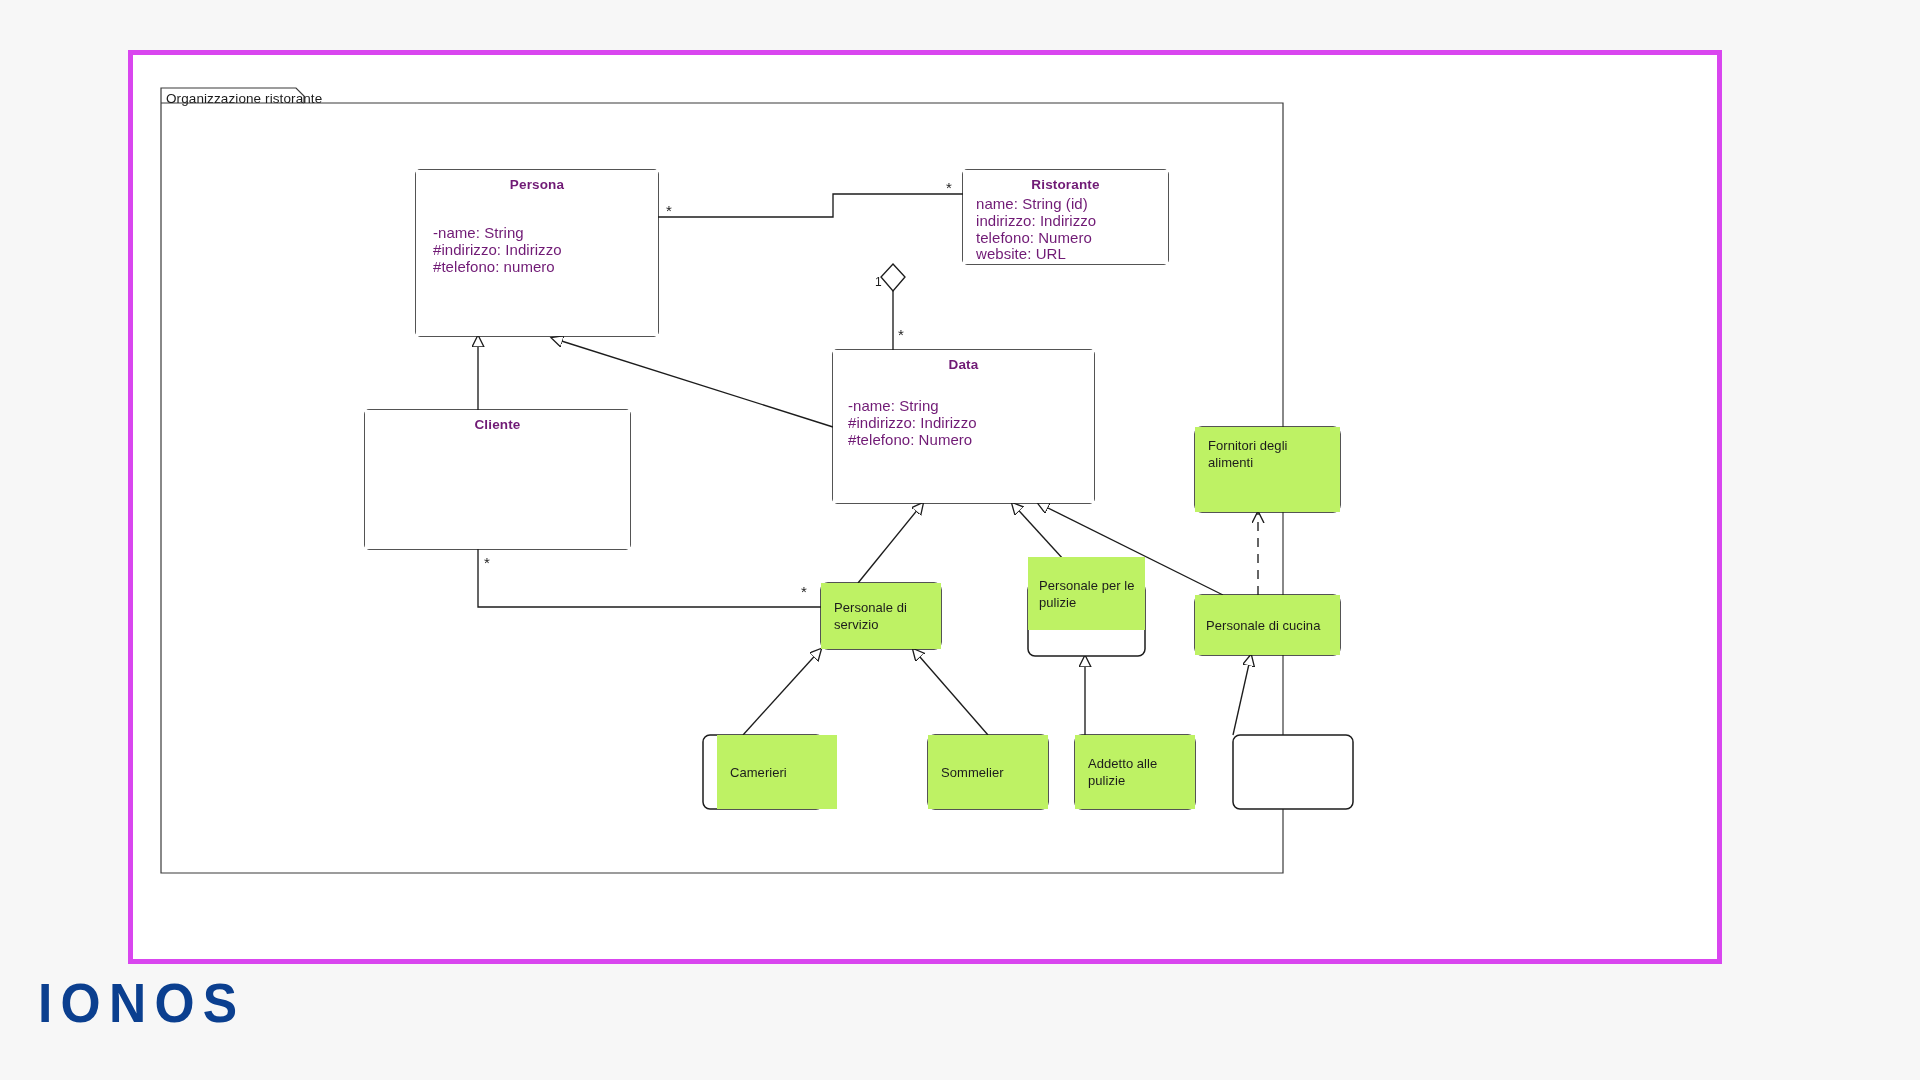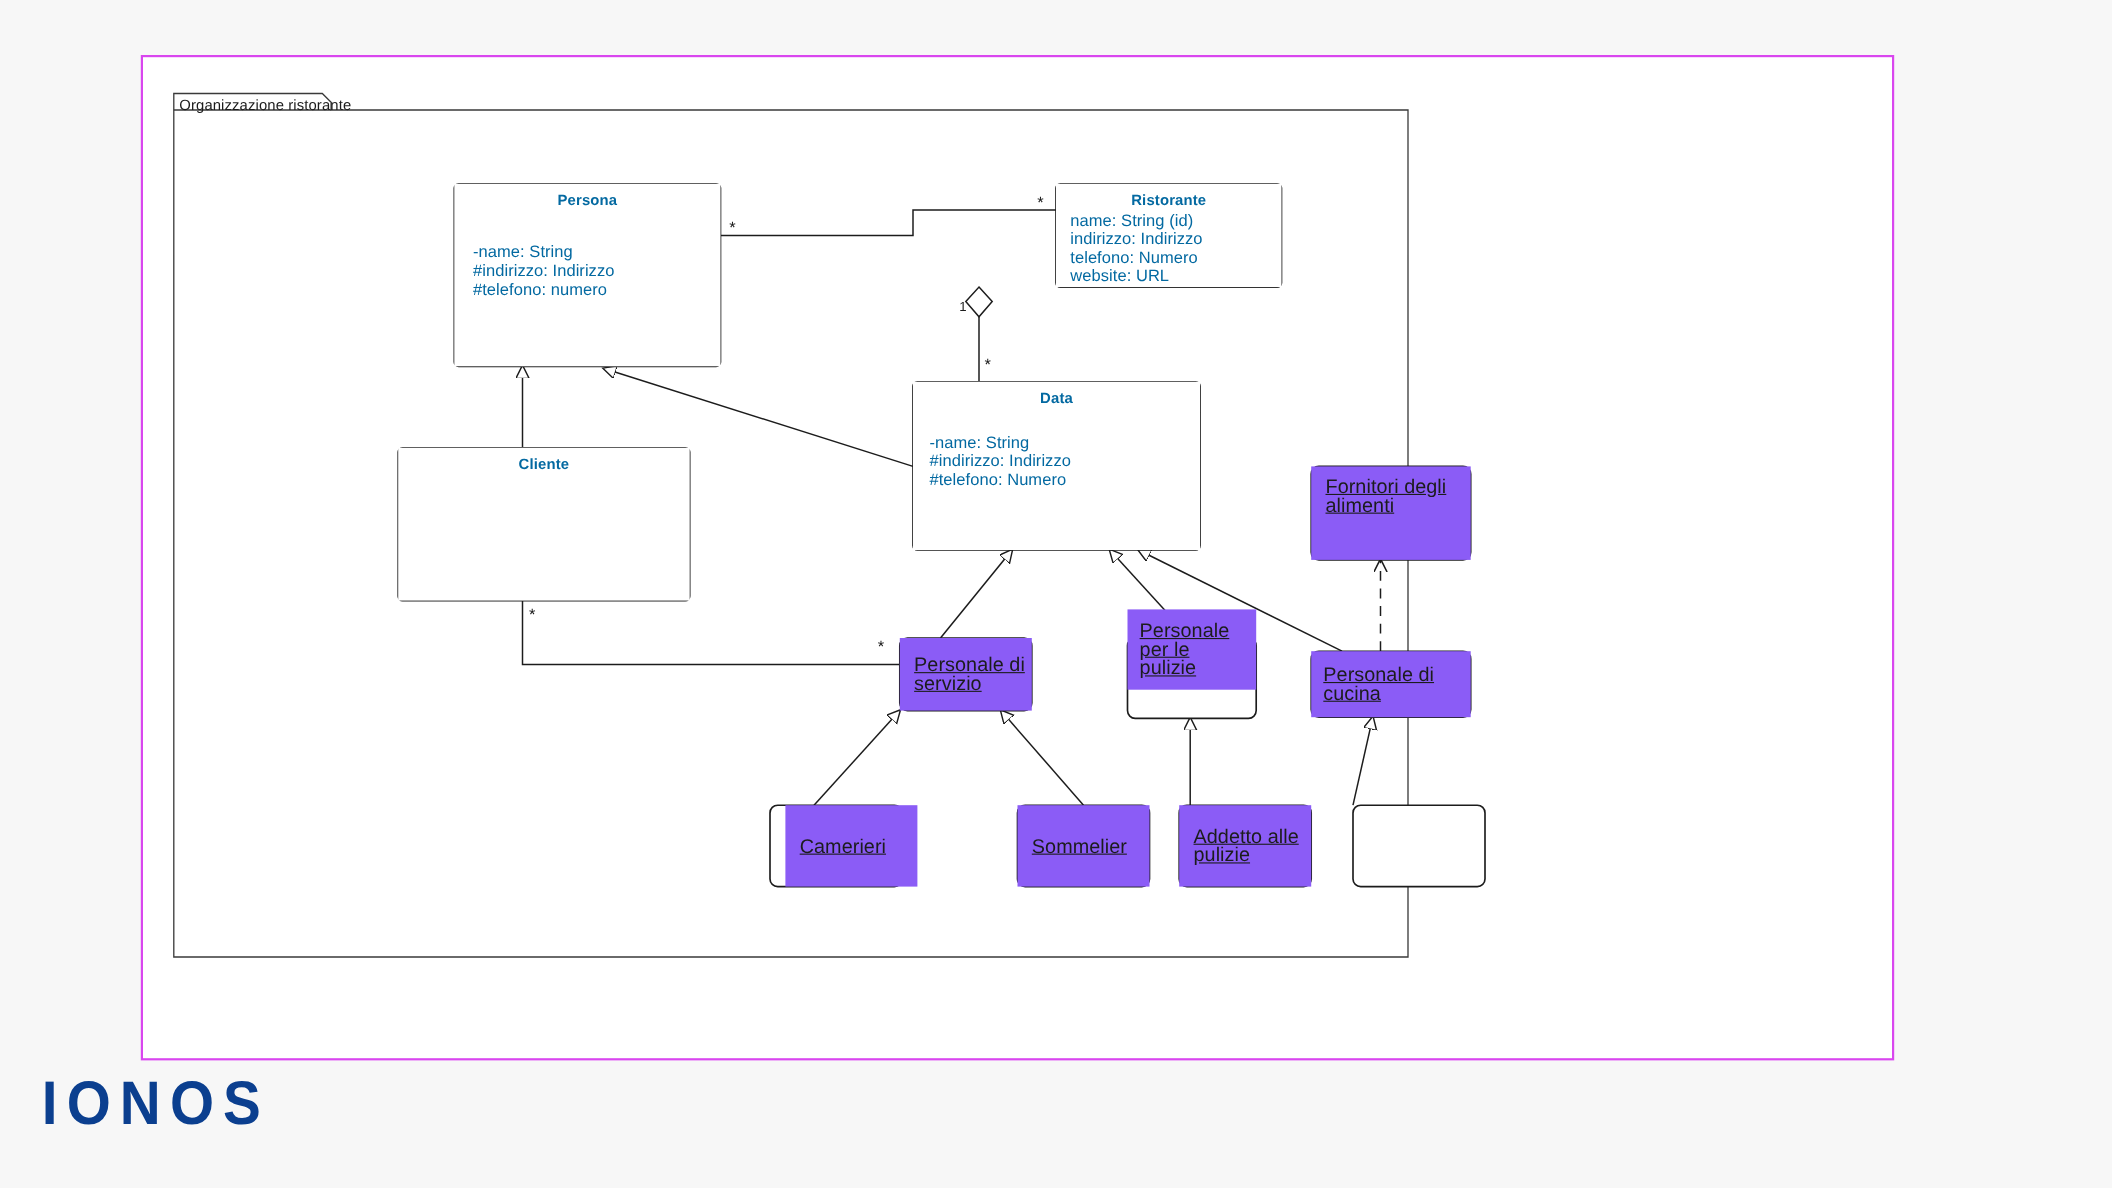--- a/index.html
+++ b/index.html
@@ -20,21 +20,21 @@
   }
 
   
   #canvas-frame {
     position: absolute;
     left: 128px;
     top: 50px;
     width: 1594px;
     height: 914px;
     background: #ffffff;
-    border: 2px solid #d946ef;
+    border: 5px solid #d946ef;
     box-sizing: border-box;
   }
 
   
   #diagram-surface {
     position: absolute;
     left: 0;
     top: 0;
     width: 100%;
     height: 100%;
@@ -55,47 +55,46 @@
     color: #1c1c1c;
     white-space: nowrap;
     letter-spacing: 0.1px;
   }
 
   
   .uml-class {
     position: absolute;
     box-sizing: border-box;
     background: #ffffff;
-    color: #0369a1;
+    color: #701a75;
   }
   .uml-class .cls-title {
     font-size: 13.5px;
     font-weight: bold;
     text-align: center;
     letter-spacing: 0.15px;
   }
   .uml-class .cls-attrs {
     font-size: 15px;
     line-height: 16.8px;
     white-space: pre-line;
     letter-spacing: 0.05px;
   }
 
   .uml-simple {
     position: absolute;
     box-sizing: border-box;
-    background: #8b5cf6;
+    background: #bef264;
     color: #1c1c1c;
-    font-size: 18px;
+    font-size: 13px;
     line-height: 17px;
     display: flex;
     align-items: center;
     white-space: pre-line;
     letter-spacing: 0.05px;
-    text-decoration: underline;
   }
 
   .mult-label {
     position: absolute;
     font-size: 12px;
     color: #1c1c1c;
     line-height: 1;
   }
   .mult-star {
     font-size: 15px;

